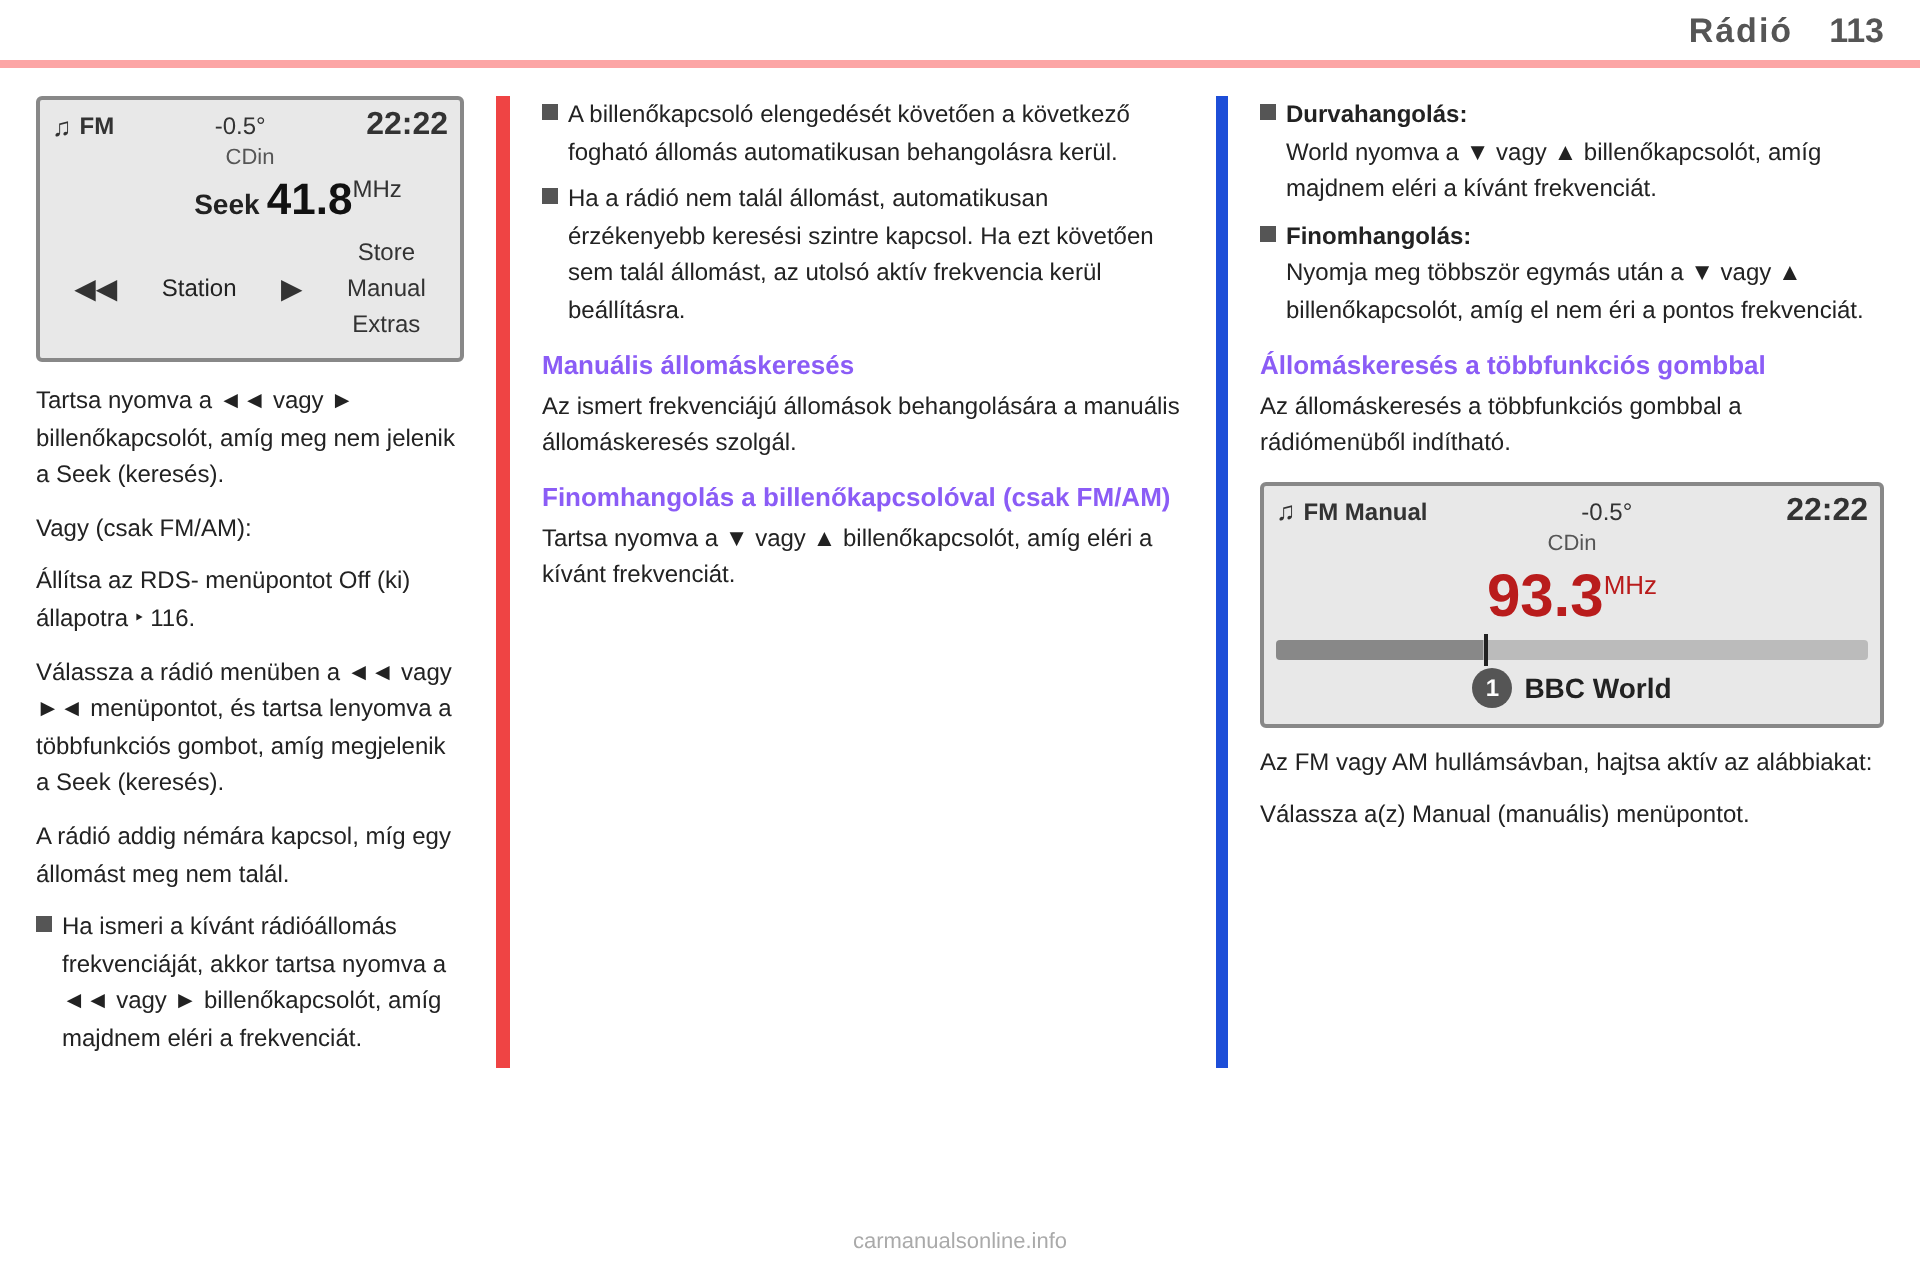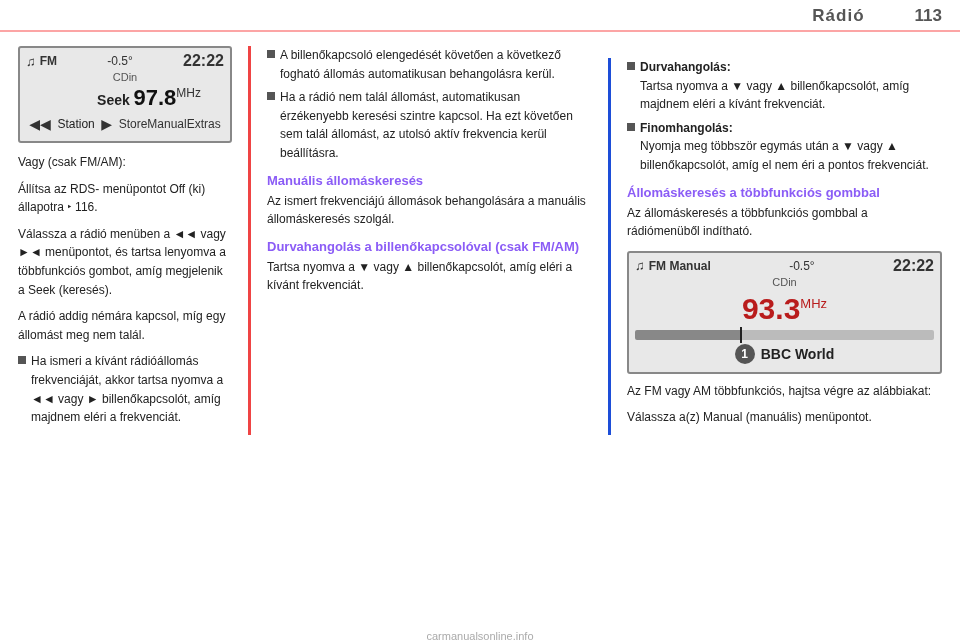--- a/index.html
+++ b/index.html
@@ -12,24 +12,23 @@
       width: 960px;
       min-height: 642px;
       position: relative;
     }
 
     
     .page-header {
       display: flex;
       justify-content: flex-end;
       align-items: center;
-      border-bottom: 2px solid #fca5a5;
+      border-bottom: 4px solid #fca5a5;
       padding: 6px 18px 4px 18px;
       margin-bottom: 0;
-      gap: 32px;
     }
     .page-header-title {
       font-size: 17px;
       font-weight: bold;
       color: #555;
       letter-spacing: 1px;
       margin-right: 18px;
     }
     .page-number {
       font-size: 17px;
@@ -50,30 +49,29 @@
       width: 230px;
       flex-shrink: 0;
       padding-right: 16px;
     }
 
     
     .col-mid {
       width: 360px;
       flex-shrink: 0;
       padding-right: 16px;
-      border-left: 3px solid #ef4444;
+      border-left: 7px solid #ef4444;
       padding-left: 16px;
     }
 
     
     .col-right {
       flex: 1;
-      border-left: 3px solid #1d4ed8;
+      border-left: 6px solid #1d4ed8;
       padding-left: 16px;
-      margin-top: 12px;
     }
 
     
     .radio-display {
       border: 2px solid #888;
       background: #e8e8e8;
       border-radius: 3px;
       padding: 4px 6px 8px 6px;
       margin-bottom: 10px;
       font-family: Arial, sans-serif;
@@ -138,21 +136,21 @@
       gap: 3px;
       cursor: pointer;
       font-size: 12px;
     }
     .radio-arrow {
       font-size: 14px;
       color: #333;
     }
     .radio-right-options {
       display: flex;
-      flex-direction: row;
+      flex-direction: column;
       align-items: center;
       font-size: 12px;
       color: #333;
       line-height: 1.5;
     }
 
     
     .body-text {
       font-size: 12px;
       line-height: 1.55;
@@ -261,39 +259,40 @@
           <span class="radio-music-icon">♫</span>
           <span>FM</span>
         </div>
         <span class="radio-temp">-0.5°</span>
         <span class="radio-time">22:22</span>
       </div>
       <div class="radio-cdin">CDin</div>
       <div class="radio-seek-row">
         <span style="font-size:14px; font-weight:bold;margin-left:48px;">Seek</span>
         <span class="radio-seek-freq">
-          <span>97.8</span><span class="radio-seek-mhz">MHz</span>
+          <span>41.8</span><span class="radio-seek-mhz">MHz</span>
         </span>
       </div>
       <div class="radio-controls">
         <div class="radio-btn">
           <span class="radio-arrow">◀◀</span>
         </div>
         <span style="cursor:pointer; font-size:12px;">Station</span>
         <div class="radio-btn">
           <span class="radio-arrow">▶</span>
         </div>
         <div class="radio-right-options">
           <span style="cursor:pointer;">Store</span>
           <span style="cursor:pointer;">Manual</span>
           <span style="cursor:pointer;">Extras</span>
         </div>
       </div>
     </div>
 
+    <div class="body-text">Tartsa nyomva a ◄◄ vagy ► billenőkapcsolót, amíg meg nem jelenik a Seek (keresés).</div>
     <div class="body-text">Vagy (csak FM/AM):</div>
     <div class="body-text">Állítsa az RDS- menüpontot Off (ki) állapotra ‣ 116.</div>
     <div class="body-text">Válassza a rádió menüben a ◄◄ vagy ►◄ menüpontot, és tartsa lenyomva a többfunkciós gombot, amíg megjelenik a Seek (keresés).</div>
     <div class="body-text">A rádió addig némára kapcsol, míg egy állomást meg nem talál.</div>
 
     <div class="bullet-item">
       <span class="bullet-square"></span>
       <span>Ha ismeri a kívánt rádióállomás frekvenciáját, akkor tartsa nyomva a ◄◄ vagy ► billenőkapcsolót, amíg majdnem eléri a frekvenciát.</span>
     </div>
   </div>
@@ -304,32 +303,32 @@
       <span>A billenőkapcsoló elengedését követően a következő fogható állomás automatikusan behangolásra kerül.</span>
     </div>
     <div class="bullet-item">
       <span class="bullet-square"></span>
       <span>Ha a rádió nem talál állomást, automatikusan érzékenyebb keresési szintre kapcsol. Ha ezt követően sem talál állomást, az utolsó aktív frekvencia kerül beállításra.</span>
     </div>
 
     <div class="section-heading">Manuális állomáskeresés</div>
     <div class="body-text">Az ismert frekvenciájú állomások behangolására a manuális állomáskeresés szolgál.</div>
 
-    <div class="section-heading">Durvahangolás a billenőkapcsolóval (csak FM/AM)</div>
+    <div class="section-heading">Finomhangolás a billenőkapcsolóval (csak FM/AM)</div>
     <div class="body-text">Tartsa nyomva a ▼ vagy ▲ billenőkapcsolót, amíg eléri a kívánt frekvenciát.</div>
   </div>
 
   <div class="col-right">
 
     <div class="bullet-item">
       <span class="bullet-square"></span>
       <div>
         <span style="font-weight:bold;">Durvahangolás:</span>
         <br>
-        <span>Tartsa nyomva a ▼ vagy ▲ billenőkapcsolót, amíg majdnem eléri a kívánt frekvenciát.</span>
+        <span>World nyomva a ▼ vagy ▲ billenőkapcsolót, amíg majdnem eléri a kívánt frekvenciát.</span>
       </div>
     </div>
 
     <div class="bullet-item">
       <span class="bullet-square"></span>
       <div>
         <span style="font-weight:bold;">Finomhangolás:</span>
         <br>
         <span>Nyomja meg többször egymás után a ▼ vagy ▲ billenőkapcsolót, amíg el nem éri a pontos frekvenciát.</span>
       </div>
@@ -353,19 +352,19 @@
       </div>
       <div class="radio2-bar">
         <div class="radio2-bar-indicator"></div>
       </div>
       <div class="radio2-station-row">
         <div class="radio2-station-num">1</div>
         <span>BBC World</span>
       </div>
     </div>
 
-    <div class="body-text">Az FM vagy AM többfunkciós, hajtsa végre az alábbiakat:</div>
+    <div class="body-text">Az FM vagy AM hullámsávban, hajtsa aktív az alábbiakat:</div>
     <div class="body-text">Válassza a(z) Manual (manuális) menüpontot.</div>
   </div>
 
 </div>
 
-<div style="position:absolute; bottom:0; left:50%; transform:translateX(-50%); font-size:11px; color:#aaa;">carmanualsonline.info</div>
+<div style="position:absolute; bottom:15px; left:50%; transform:translateX(-50%); font-size:11px; color:#aaa;">carmanualsonline.info</div>
 
 </body></html>

